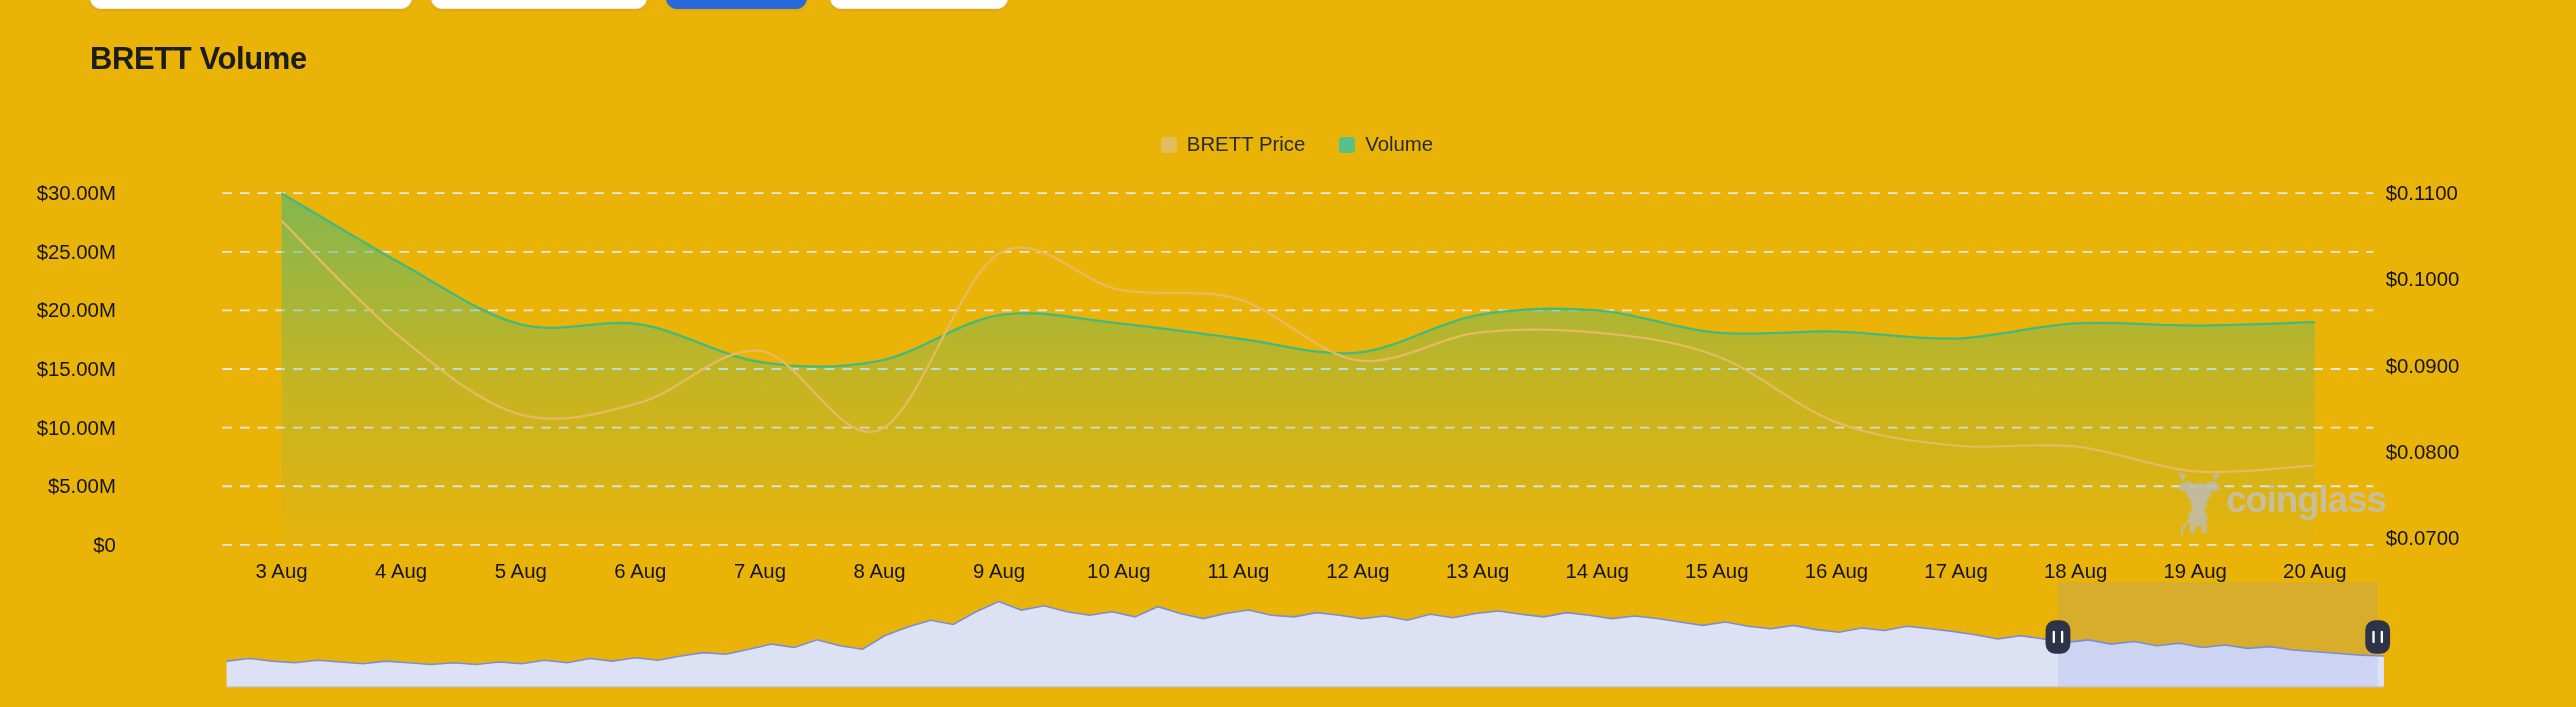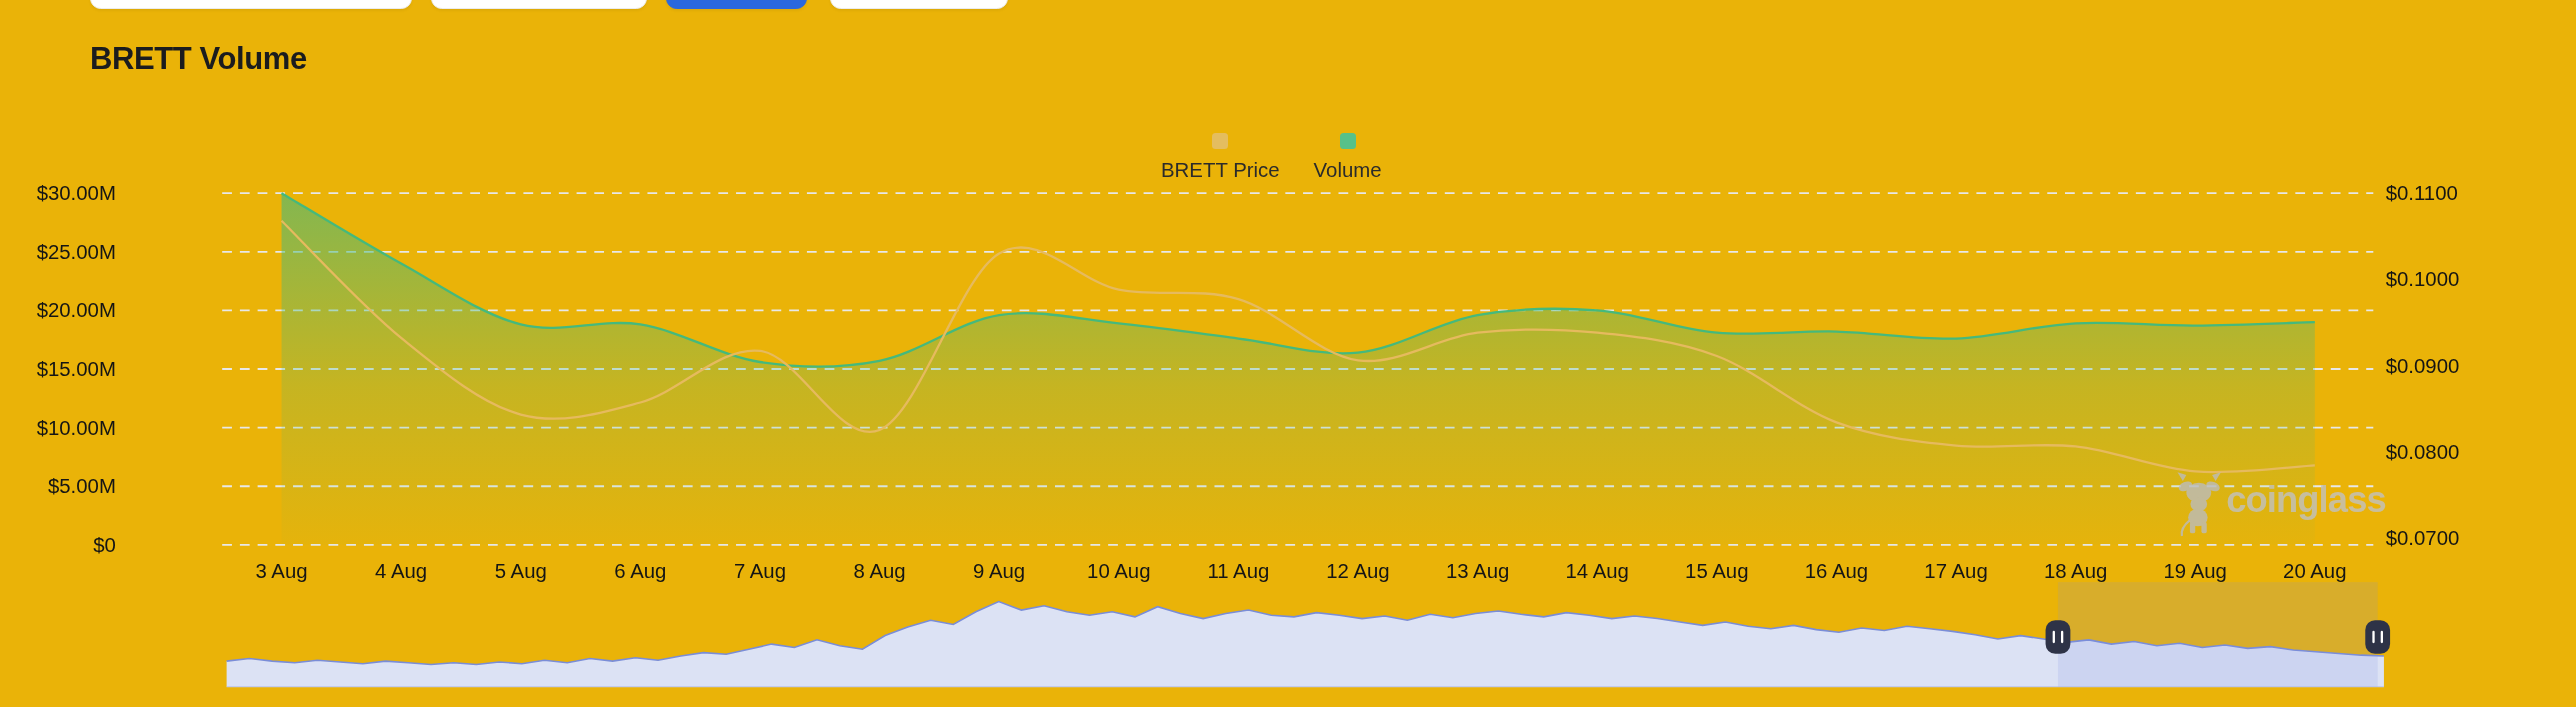--- a/index.html
+++ b/index.html
@@ -4,21 +4,21 @@
 <style>
   html,body{margin:0;padding:0;}
   body{background:#f7f7f8;font-family:"Liberation Sans",sans-serif;}
   .page{position:relative;width:2576px;height:707px;background:#eab308;overflow:hidden;}
   .tab{position:absolute;top:-32px;height:39px;background:#ffffff;border:0.9px solid #ececec;
        border-radius:10.6px;box-shadow:0 1.8px 2.7px rgba(0,0,0,0.05);cursor:pointer;}
   .tab.active{background:#2a68de;border-color:#2a68de;}
   .chart-title{position:absolute;left:90px;top:41px;margin:0;font-size:31px;font-weight:700;
        color:#1b1c1e;letter-spacing:-0.4px;}
   .legend{position:absolute;left:1161px;top:133px;display:flex;gap:34px;align-items:center;}
-  .legend-item{display:flex;align-items:center;gap:9.8px;font-size:20.4px;color:#2b2b2b;cursor:pointer;flex-direction:column;}
+  .legend-item{display:flex;align-items:center;gap:9.8px;font-size:20.4px;color:#2b2b2b;cursor:pointer;}
   .swatch{width:16px;height:16px;border-radius:3.5px;display:inline-block;}
   #chart{position:absolute;left:0;top:0;}
   text{font-family:"Liberation Sans",sans-serif;}
 </style>
 </head>
 <body>
 
 <div class="page">
 
   <div>

